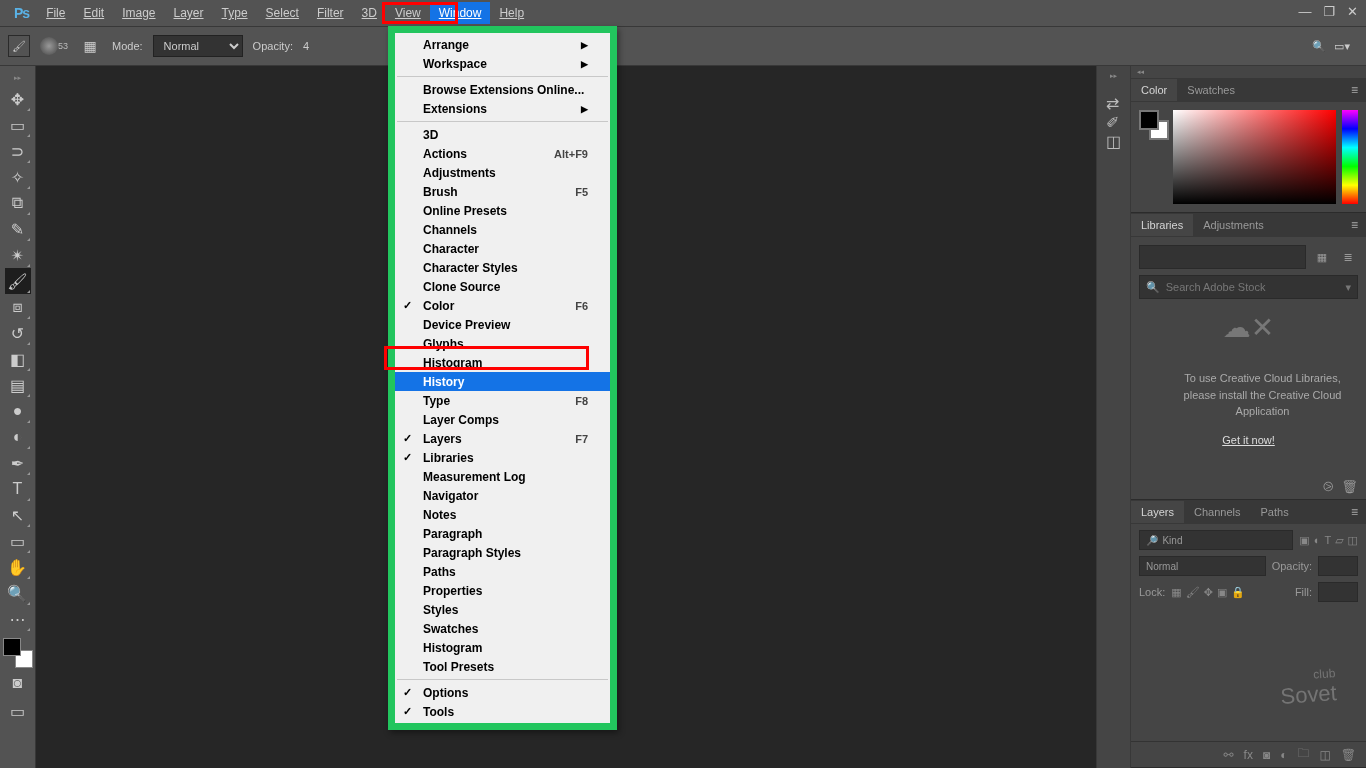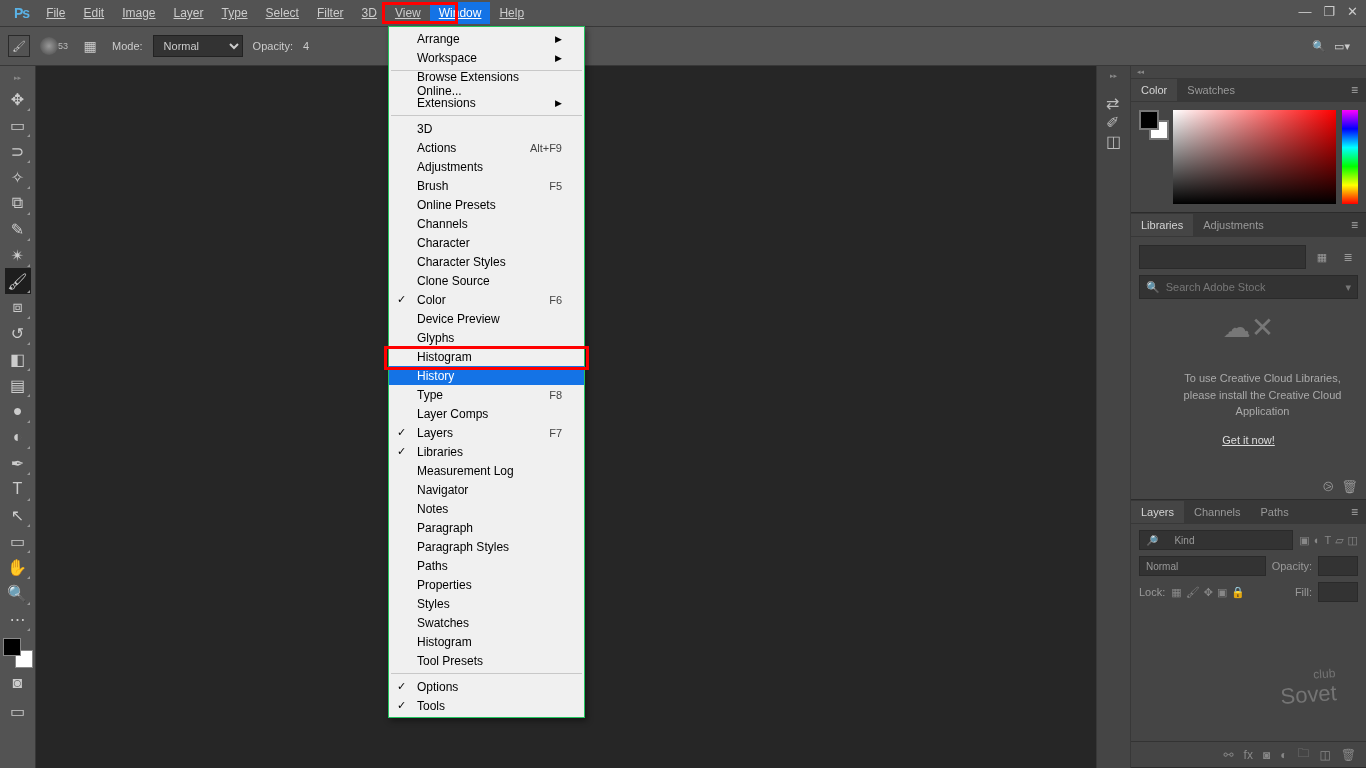--- a/index.html
+++ b/index.html
@@ -65,21 +65,21 @@
 .lib-footer { display:flex; justify-content:flex-end; gap:8px; padding:4px 8px; color:#999; font-size:13px; }
 
 .layer-body { font-size:11px; color:#999; padding:6px 8px; display:flex; flex-direction:column; gap:6px; }
 .layer-row { display:flex; align-items:center; gap:6px; }
 .lfield { background:#333; border:1px solid #2a2a2a; height:20px; flex:1; display:flex; align-items:center; padding:0 6px; font-size:10px; }
 .layer-icons { display:flex; gap:4px; color:#888; font-size:11px; }
 .layer-blank { flex:1; }
 .layer-footer { height:26px; display:flex; align-items:center; justify-content:flex-end; gap:10px; padding:0 10px; color:#888; font-size:12px; border-top:1px solid #333; }
 
 
-.dropdown { position:absolute; top:26px; left:388px; width:197px; background:#f0f0f0; border:1px solid #22c55e; box-shadow:2px 3px 6px rgba(0,0,0,.4); color:#000; font-size:12px; padding:2px 0; }
+.dropdown { position:absolute; top:26px; left:388px; width:229px; background:#f0f0f0; border:7px solid #22c55e; box-shadow:2px 3px 6px rgba(0,0,0,.4); color:#000; font-size:12px; padding:2px 0;font-weight:bold; }
 .dd-item { height:19px; display:flex; align-items:center; padding:0 22px 0 28px; position:relative; }
 .dd-item.sel { background:#1473E6; color:#fff;text-align:center; }
 .dd-item .chk { position:absolute; left:8px; font-size:11px; }
 .dd-item .sc { margin-left:auto; color:#444; font-size:11px; }
 .dd-item .arr { margin-left:auto; font-size:9px; }
 .dd-sep { height:1px; background:#c8c8c8; margin:3px 2px; }
 .dd-highlight { position:absolute; border:3px solid red; pointer-events:none; top:346px; left:384px; width:205px; height:24px; }
 
 .watermark { position:absolute; right:30px; bottom:60px; color:#888; font-family:cursive; font-size:22px; transform:rotate(-4deg); opacity:.7;}
 .watermark small { font-size:12px; display:block; text-align:right; }
@@ -212,21 +212,21 @@
 
   <div class="panel" style="height:268px;display:flex;flex-direction:column">
     <div class="panel-tabs">
       <div class="ptab active">Layers</div>
       <div class="ptab">Channels</div>
       <div class="ptab">Paths</div>
       <div class="panel-menu">≡</div>
     </div>
     <div class="layer-body" style="flex:1">
       <div class="layer-row">
-        <div class="lfield">🔎 <span style="margin-left:16px">Kind</span></div>
+        <div class="lfield">🔎 <span style="margin-left:4px">Kind</span></div>
         <div class="layer-icons">
           <span>▣</span>
           <span>◐</span>
           <span>T</span>
           <span>▱</span>
           <span>◫</span>
         </div>
       </div>
       <div class="layer-row">
         <div class="lfield">Normal</div>

